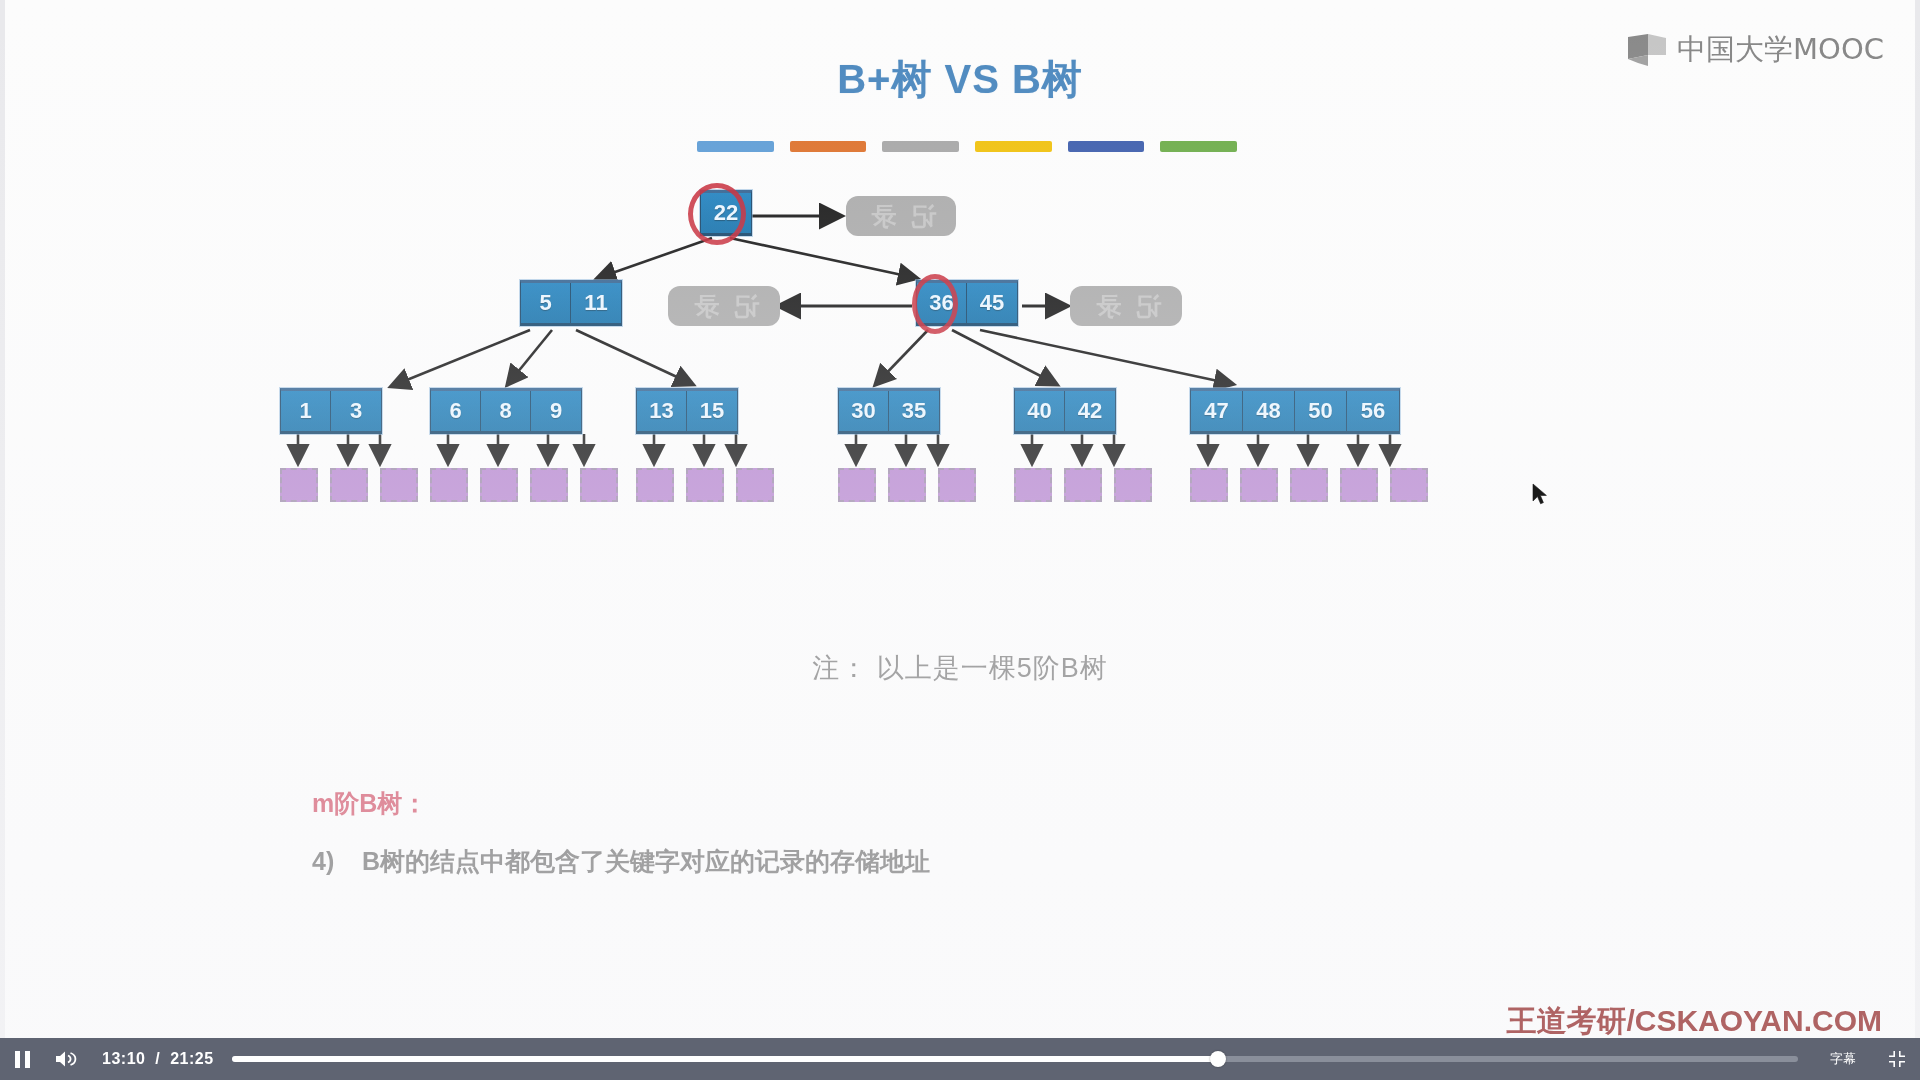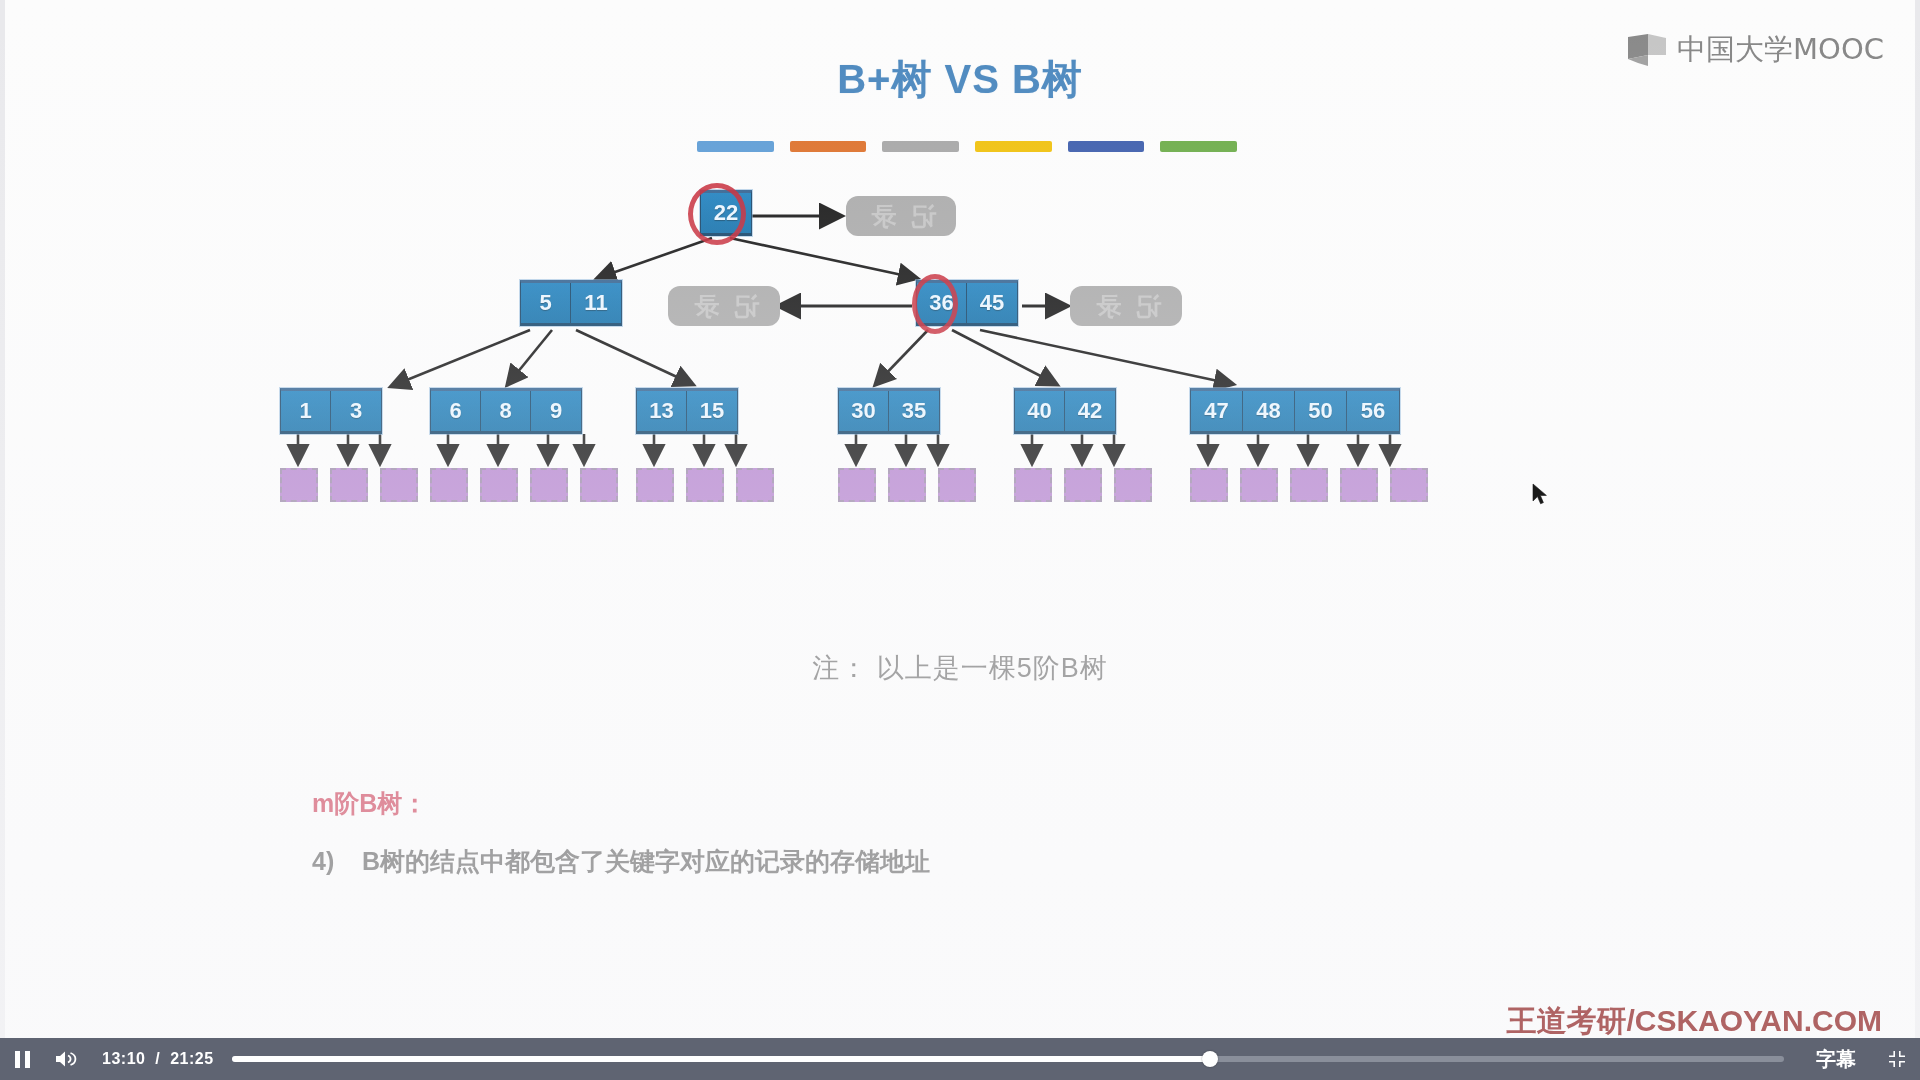--- a/index.html
+++ b/index.html
@@ -200,21 +200,21 @@
   }
   .pfill { position:absolute; left:0; top:0; height:6px; background:#ffffff; border-radius:3px; }
   .phandle {
     position:absolute; top:-5px;
     width: 16px; height:16px; border-radius:50%;
     background:#ffffff;
     box-shadow:0 0 2px rgba(0,0,0,.4);
     transform: translateX(-8px);
   }
   .pcc {
-    color:#fff; font-size:20px; font-weight:700;
+    color:#fff; font-size:13px; font-weight:400;
     padding: 0 18px; cursor:pointer; white-space:nowrap;
   }
   .pfs { width:46px; height:42px; display:flex; align-items:center; justify-content:center; cursor:pointer; }
 </style>
 </head>
 <body>
 
 <div id="root">
 
   <div class="slide">

